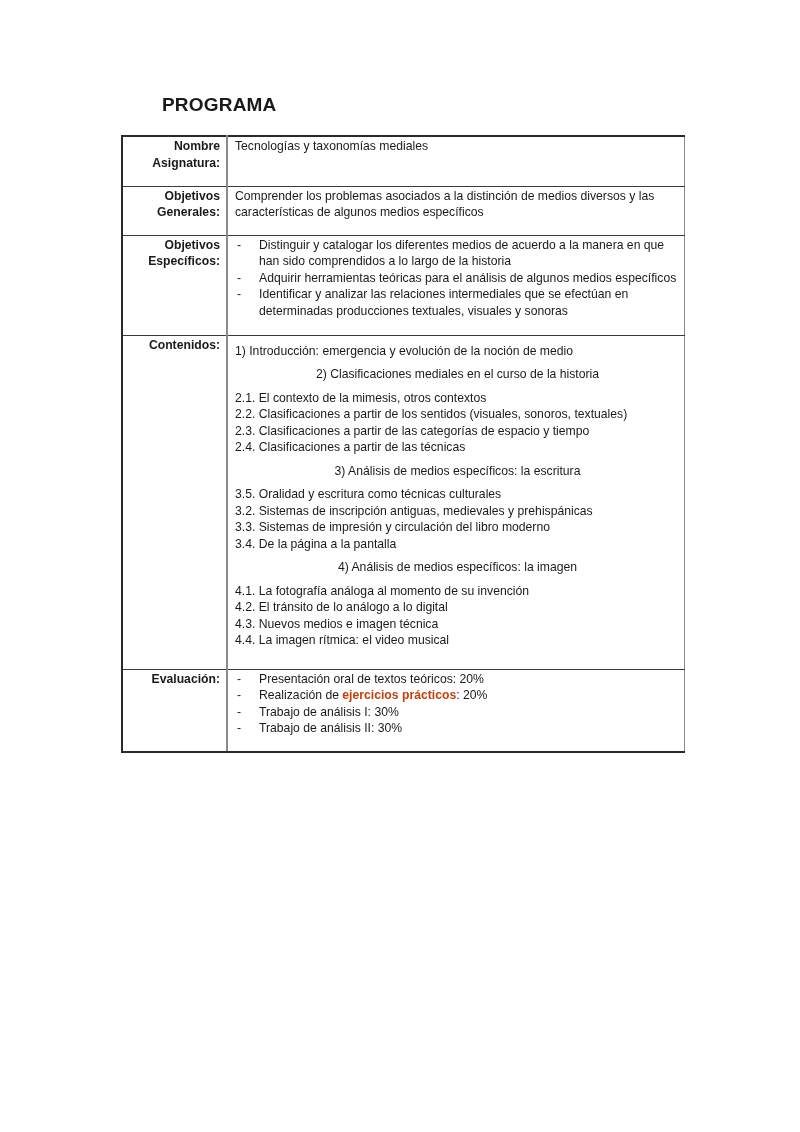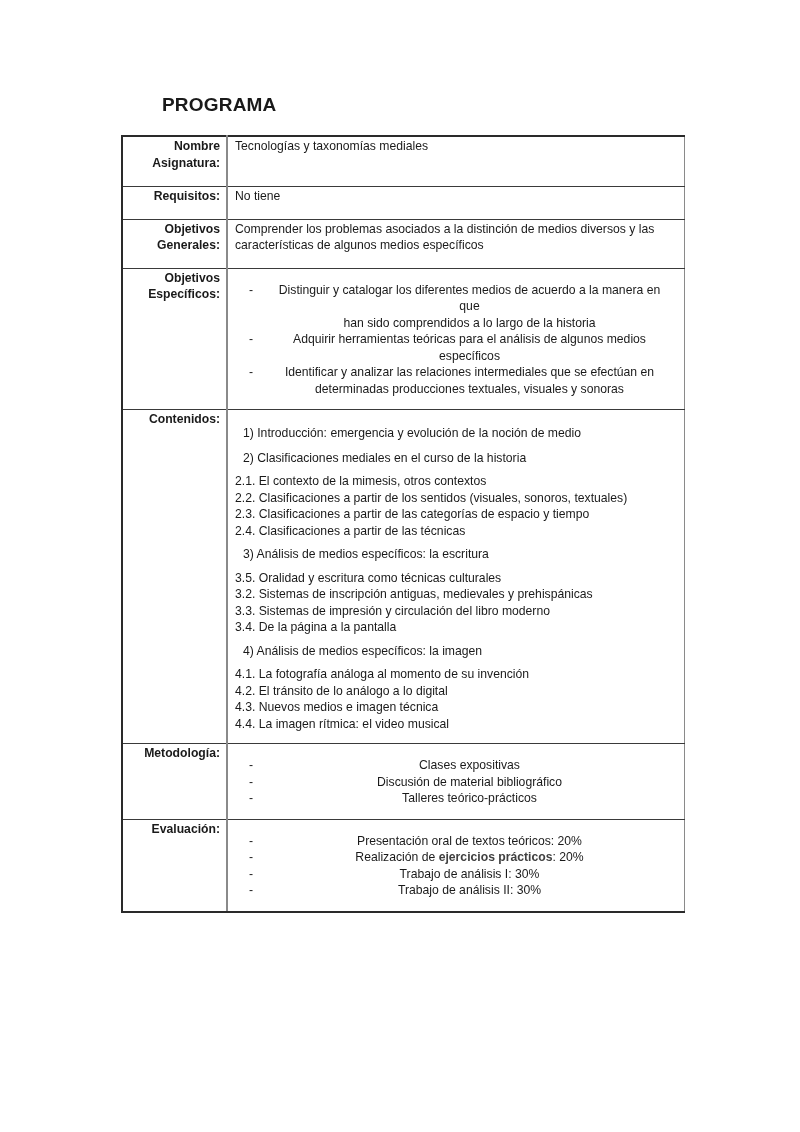--- a/index.html
+++ b/index.html
@@ -21,51 +21,47 @@
     border: 1px solid #3a3a3a; vertical-align: top; padding: 0;
   }
   table.syllabus tr:first-child td { border-top: 2px solid #2a2a2a; }
   table.syllabus tr:last-child td { border-bottom: 2px solid #2a2a2a; }
   td.label {
     width: 97px; text-align: right; font-weight: bold;
     padding: 1px 6px 0 0 !important; border-left: 2px solid #2a2a2a !important;
     border-right: 2px solid #8a8a8a !important;
   }
   td.value { padding: 1px 4px 0 7px !important; border-right: 1.5px solid #8a8a8a !important; }
-  .dash-list { list-style: none; margin: 12px; padding: 0; text-align: center; }
+  .dash-list { list-style: none; margin: 0; padding: 0; }
   .dash-list li { position: relative; padding-left: 24px; }
   .dash-list li::before {
     content: "-"; position: absolute; left: 2px; top: 0;
   }
-  .para { margin: 8px; }
-  .section-head { margin-top: 7px; margin-bottom: 7px; }
-  .highlight { color: #404040; font-weight: bold; }
+  .para { margin: 0; }
+  .section-head { margin-top: 7px; margin-bottom: 7px; text-align: center; }
+  .highlight { color: #c2410c; font-weight: bold; }
 </style>
 </head>
 <body>
 
 <div class="title">PROGRAMA</div>
 
 <table class="syllabus">
   <tbody>
       <tr style="height:50px">
     <td class="label">
       <div>Nombre</div>
       <div>Asignatura:</div>
     </td>
     <td class="value">Tecnologías y taxonomías mediales</td>
   </tr>
 
 
 
 
-  <tr style="height:33px">
-    <td class="label">Requisitos:</td>
-    <td class="value">No tiene</td>
-  </tr>
 
 
   <tr style="height:49px">
     <td class="label">
       <div>Objetivos</div>
       <div>Generales:</div>
     </td>
     <td class="value">
       <div>Comprender los problemas asociados a la distinción de medios diversos y las</div>
       <div>características de algunos medios específicos</div>
@@ -116,30 +112,20 @@
       <p class="para section-head">4) Análisis de medios específicos: la imagen</p>
       <div>
         <div>4.1. La fotografía análoga al momento de su invención</div>
         <div>4.2. El tránsito de lo análogo a lo digital</div>
         <div>4.3. Nuevos medios e imagen técnica</div>
         <div>4.4. La imagen rítmica: el video musical</div>
       </div>
     </td>
   </tr>
 
-  <tr style="height:67px">
-    <td class="label">Metodología:</td>
-    <td class="value">
-      <ul class="dash-list">
-        <li>Clases expositivas</li>
-        <li>Discusión de material bibliográfico</li>
-        <li>Talleres teórico-prácticos</li>
-      </ul>
-    </td>
-  </tr>
 
   <tr style="height:83px">
     <td class="label">Evaluación:</td>
     <td class="value">
       <ul class="dash-list">
         <li>Presentación oral de textos teóricos: 20%</li>
         <li>
           <span>Realización de </span><span class="highlight">ejercicios prácticos</span><span>: 20%</span>
         </li>
         <li>Trabajo de análisis I: 30%</li>

